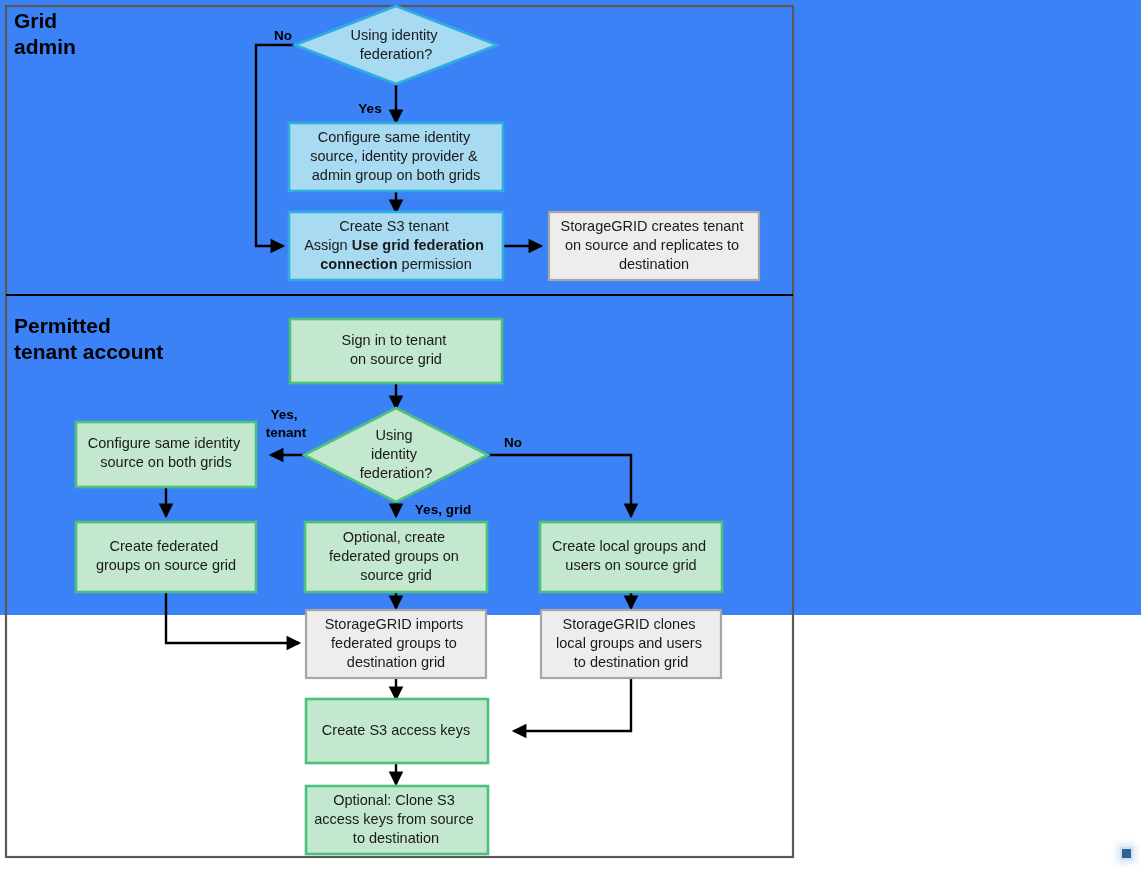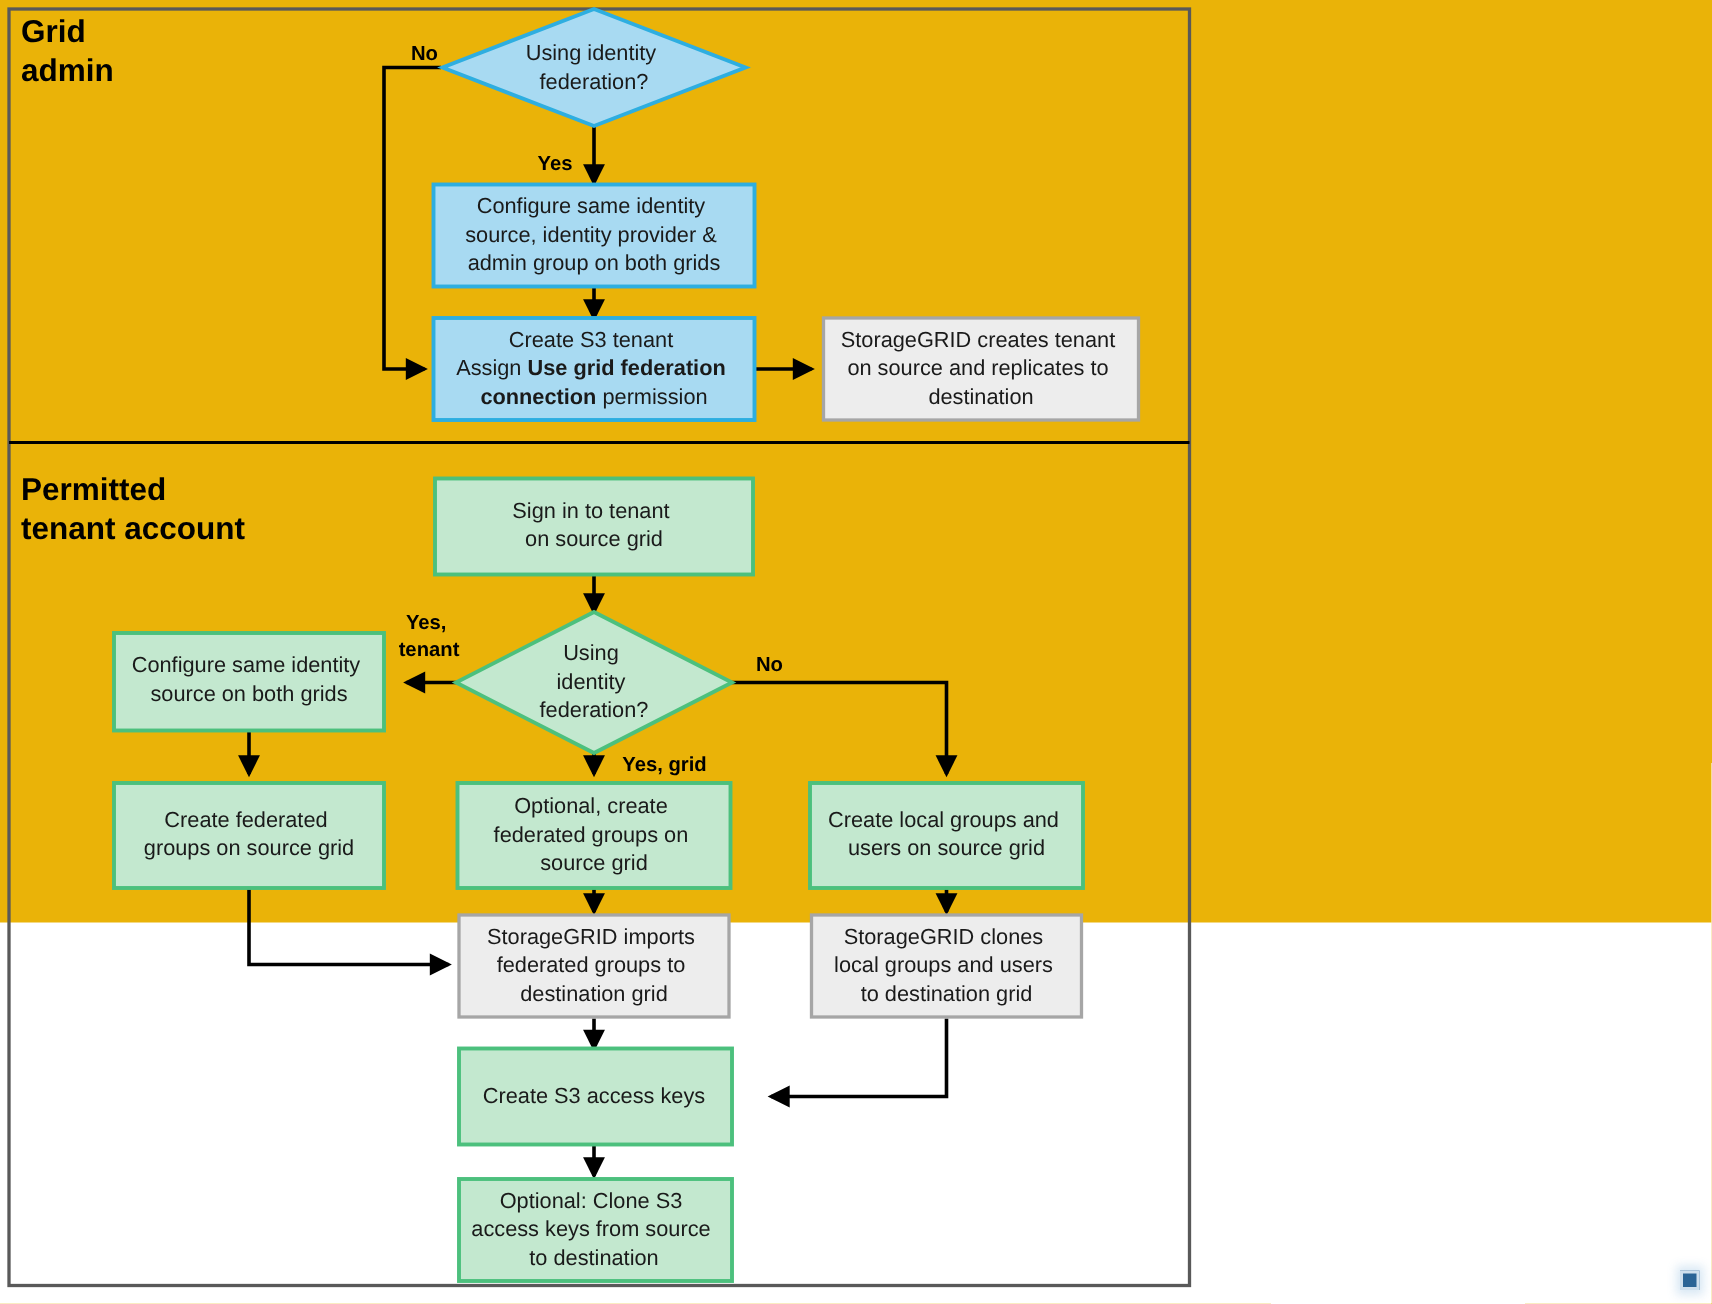--- a/index.html
+++ b/index.html
@@ -10,21 +10,21 @@
   body {
     width: 1141px;
     height: 869px;
     font-family: "Liberation Sans", sans-serif;
     overflow: hidden;
   }
   #stage {
     position: relative;
     width: 1141px;
     height: 615px;
-    background: #eab308;
+    background: #3b82f6;
   }
   #flow {
     position: absolute;
     left: 0;
     top: 0;
   }
   .node-text {
     font-family: "Liberation Sans", sans-serif;
     font-size: 14.5px;
     fill: #1a1a1a;

